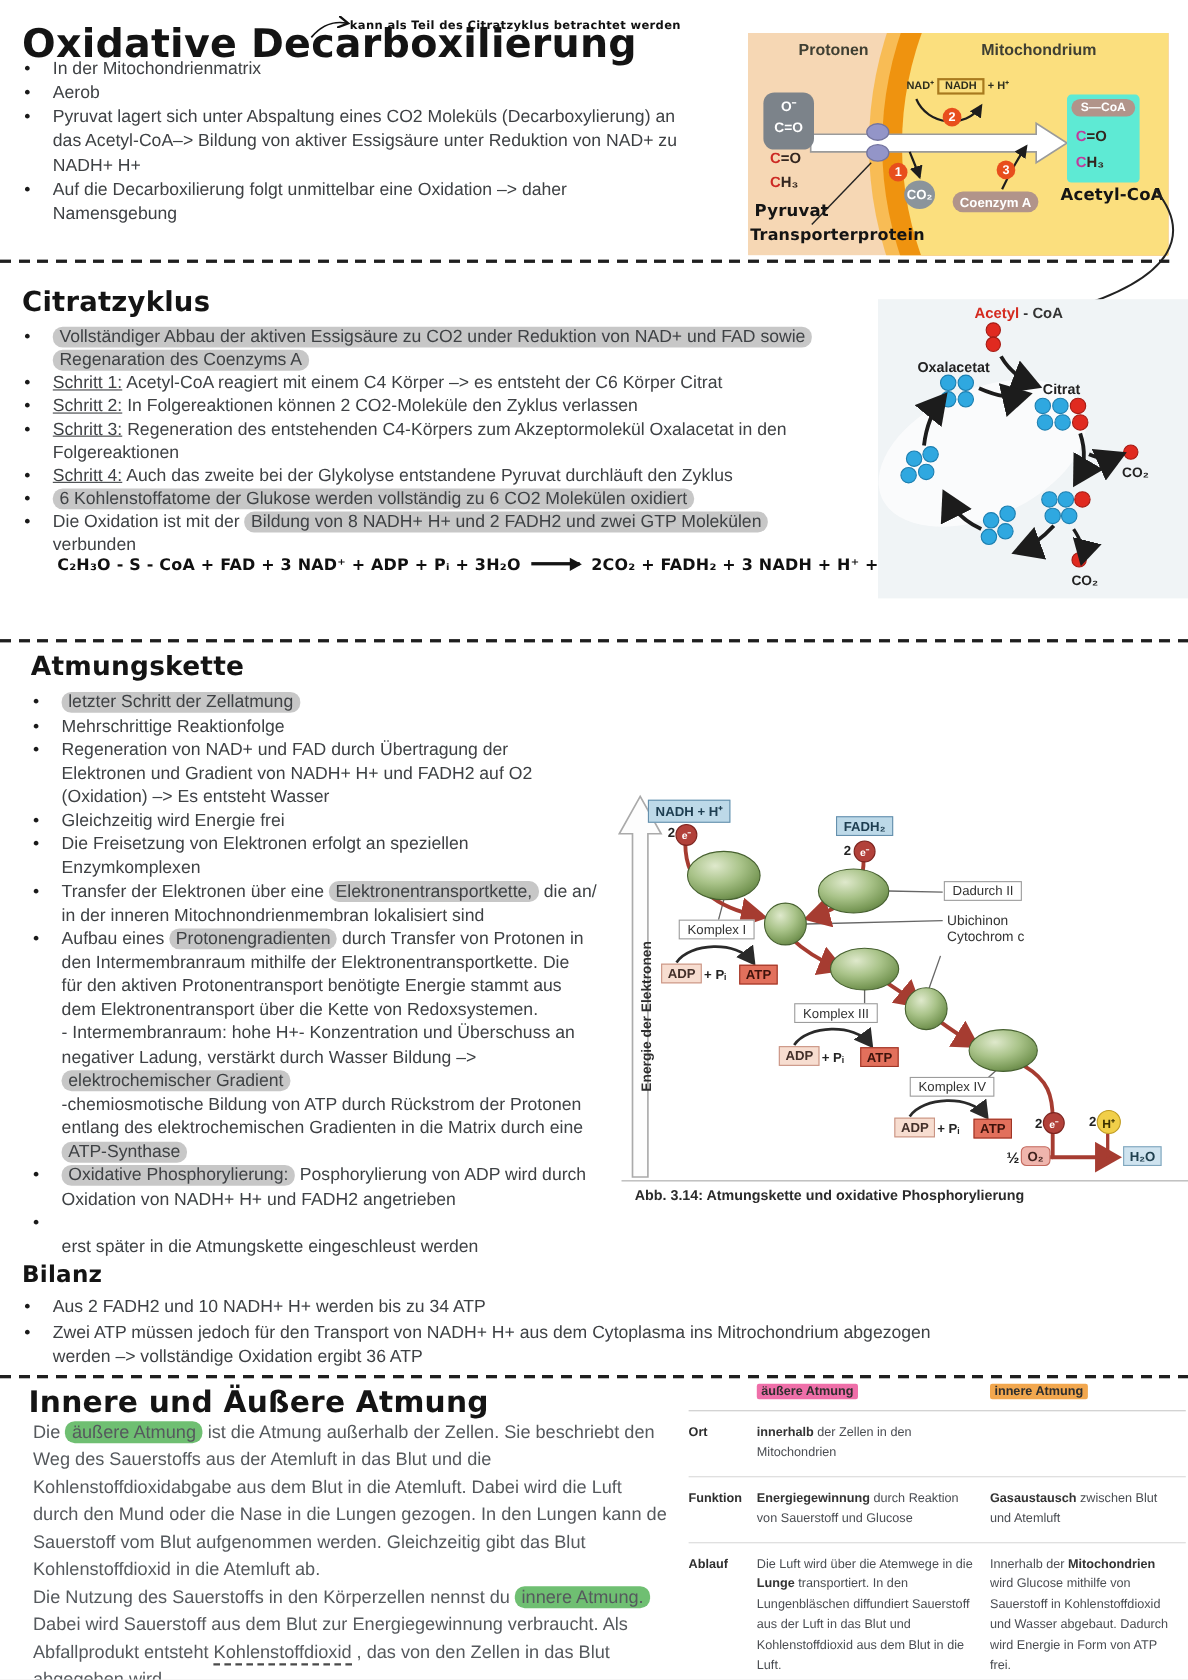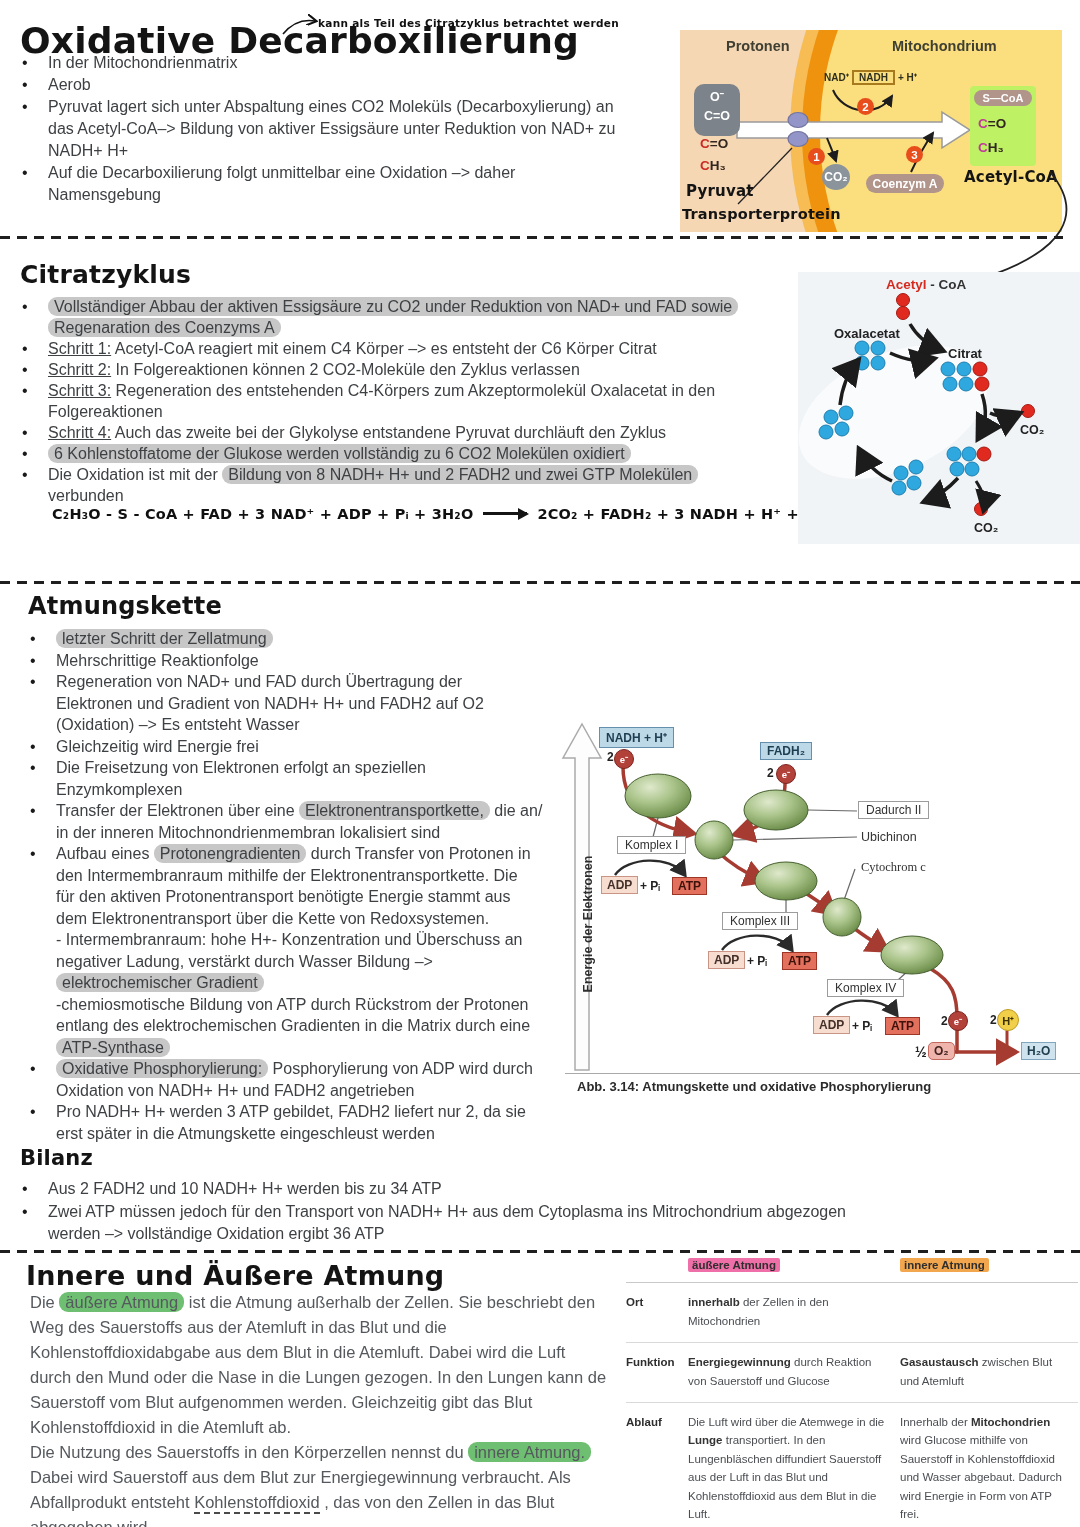--- a/index.html
+++ b/index.html
@@ -32,21 +32,21 @@
   .co2c{position:absolute;width:28px;height:26px;border-radius:50%;background:#8b949b;color:#fff;
         font-weight:700;font-size:12px;display:flex;align-items:center;justify-content:center;}
   .pill{position:absolute;background:#b1948a;color:#fff;font-weight:700;font-size:12px;border-radius:10px;
         display:flex;align-items:center;justify-content:center;}
   .nadrow{position:absolute;font-weight:700;font-size:10px;color:#2e2e1e;white-space:nowrap;}
   .nadbox{display:inline-block;border:2px solid #a87a1e;padding:0 5px;margin:0 3px;}
   .chem{position:absolute;font-weight:700;font-size:13px;color:#33261f;white-space:nowrap;}
   .red{color:#cc2a24;} .mag{color:#c03a9c;}
   .structbox{position:absolute;background:#7c838a;border-radius:10px;color:#fff;font-weight:700;font-size:12.5px;
         text-align:center;line-height:1.5;padding-top:4px;}
-  .acbox{position:absolute;background:#bef264;border-radius:4px;}
+  .acbox{position:absolute;background:#5eead4;border-radius:4px;}
   
   .csvg text{font-family:"Liberation Sans",sans-serif;font-weight:700;}
   
   .fig{position:absolute;left:565px;top:718px;width:515px;height:382px;}
   .fig-bluebox{position:absolute;background:#bdd9e8;border:1.5px solid #6590ad;font-weight:700;font-size:12px;
         color:#1d3d50;padding:1px 6px;white-space:nowrap;}
   .k-box{position:absolute;background:#fff;border:1.5px solid #9c9c9c;font-size:12px;color:#333;
         padding:1px 7px;white-space:nowrap;}
   .fig-text{position:absolute;font-size:12.5px;color:#333;white-space:nowrap;}
   .fig-adp{position:absolute;background:#f7ddd0;border:1.5px solid #c99484;font-size:12px;font-weight:700;color:#43302a;padding:1px 5px;}
@@ -294,21 +294,21 @@
       <div class="b-row">
         <span class="b-dot">•</span>
         <div class="b-text"><span>Aufbau eines </span><span class="seg-hl">Protonengradienten</span><span> durch Transfer von Protonen in</span><br><span>den Intermembranraum mithilfe der Elektronentransportkette. Die</span><br><span>für den aktiven Protonentransport benötigte Energie stammt aus</span><br><span>dem Elektronentransport über die Kette von Redoxsystemen.</span><br><span>- Intermembranraum: hohe H+- Konzentration und Überschuss an</span><br><span>negativer Ladung, verstärkt durch Wasser Bildung –&gt;</span><br><span class="seg-hl">elektrochemischer Gradient</span><br><span>-chemiosmotische Bildung von ATP durch Rückstrom der Protonen</span><br><span>entlang des elektrochemischen Gradienten in die Matrix durch eine</span><br><span class="seg-hl">ATP-Synthase</span></div>
       </div>
       <div class="b-row">
         <span class="b-dot">•</span>
         <div class="b-text"><span class="seg-hl">Oxidative Phosphorylierung:</span><span> Posphorylierung von ADP wird durch</span><br><span>Oxidation von NADH+ H+ und FADH2 angetrieben</span></div>
       </div>
       <div class="b-row">
         <span class="b-dot">•</span>
-        <div class="b-text"><span>Pro NADH+ H+ werden 3 ATP gebildet, FADH2 liefert nur 2, da sie</span><br><span>erst später in die Atmungskette eingeschleust werden</span></div>
+        <div class="b-text"><br><span>erst später in die Atmungskette eingeschleust werden</span></div>
       </div>
     </div>
   <div class="abs hand" style="left:20px;top:1146px;font-size:21px;">Bilanz</div>
   <div class="blist" style="left:22px;top:1178px;line-height:22.5px;width:1040px;">
       <div class="b-row">
         <span class="b-dot">•</span>
         <div class="b-text"><span>Aus 2  FADH2 und 10 NADH+ H+ werden bis zu 34 ATP</span></div>
       </div>
       <div class="b-row">
         <span class="b-dot">•</span>
@@ -359,30 +359,30 @@
         <circle cx="277" cy="199" r="19"></circle>
         <ellipse cx="347" cy="237" rx="31" ry="19"></ellipse>
       </g>
       <g fill="none" stroke="#2a2a2a" stroke-width="2.4">
         <path d="M50,157 C62,139 105,137 119,156" marker-end="url(#mK)"></path>
         <path d="M157,232 C169,214 212,212 226,231" marker-end="url(#mK)"></path>
         <path d="M262,297 C274,279 317,277 331,296" marker-end="url(#mK)"></path>
       </g>
     </svg>
     <div class="fig-energy">Energie der Elektronen</div>
-    <div class="fig-bluebox" style="left:34px;top:9px;">NADH + H⁺</div>
+    <div class="fig-bluebox" style="left:24px;top:9px;">NADH + H⁺</div>
     <div class="fig-bluebox" style="left:195px;top:24px;">FADH₂</div>
     <div class="two" style="left:42px;top:32px;">2</div>
     <div class="e-circ" style="left:49px;top:31px;">e⁻</div>
     <div class="two" style="left:202px;top:48px;">2</div>
     <div class="e-circ" style="left:211px;top:46px;">e⁻</div>
     <div class="k-box" style="left:52px;top:118px;">Komplex I</div>
     <div class="k-box" style="left:293px;top:83px;">Dadurch II</div>
     <div class="fig-text" style="left:296px;top:112px;">Ubichinon</div>
-    <div class="fig-text" style="left:296px;top:142px;font-family:Liberation Serif, serif;">Cytochrom c</div>
+    <div class="fig-text" style="left:296px;top:126px;">Cytochrom c</div>
     <div class="k-box" style="left:157px;top:194px;">Komplex III</div>
     <div class="k-box" style="left:262px;top:261px;">Komplex IV</div>
     <div class="fig-adp" style="left:36px;top:158px;">ADP</div>
     <div class="fig-pi" style="left:75px;top:161px;">+ Pᵢ</div>
     <div class="fig-atp" style="left:107px;top:159px;">ATP</div>
     <div class="fig-adp" style="left:143px;top:233px;">ADP</div>
     <div class="fig-pi" style="left:182px;top:236px;">+ Pᵢ</div>
     <div class="fig-atp" style="left:217px;top:234px;">ATP</div>
     <div class="fig-adp" style="left:248px;top:298px;">ADP</div>
     <div class="fig-pi" style="left:287px;top:301px;">+ Pᵢ</div>

